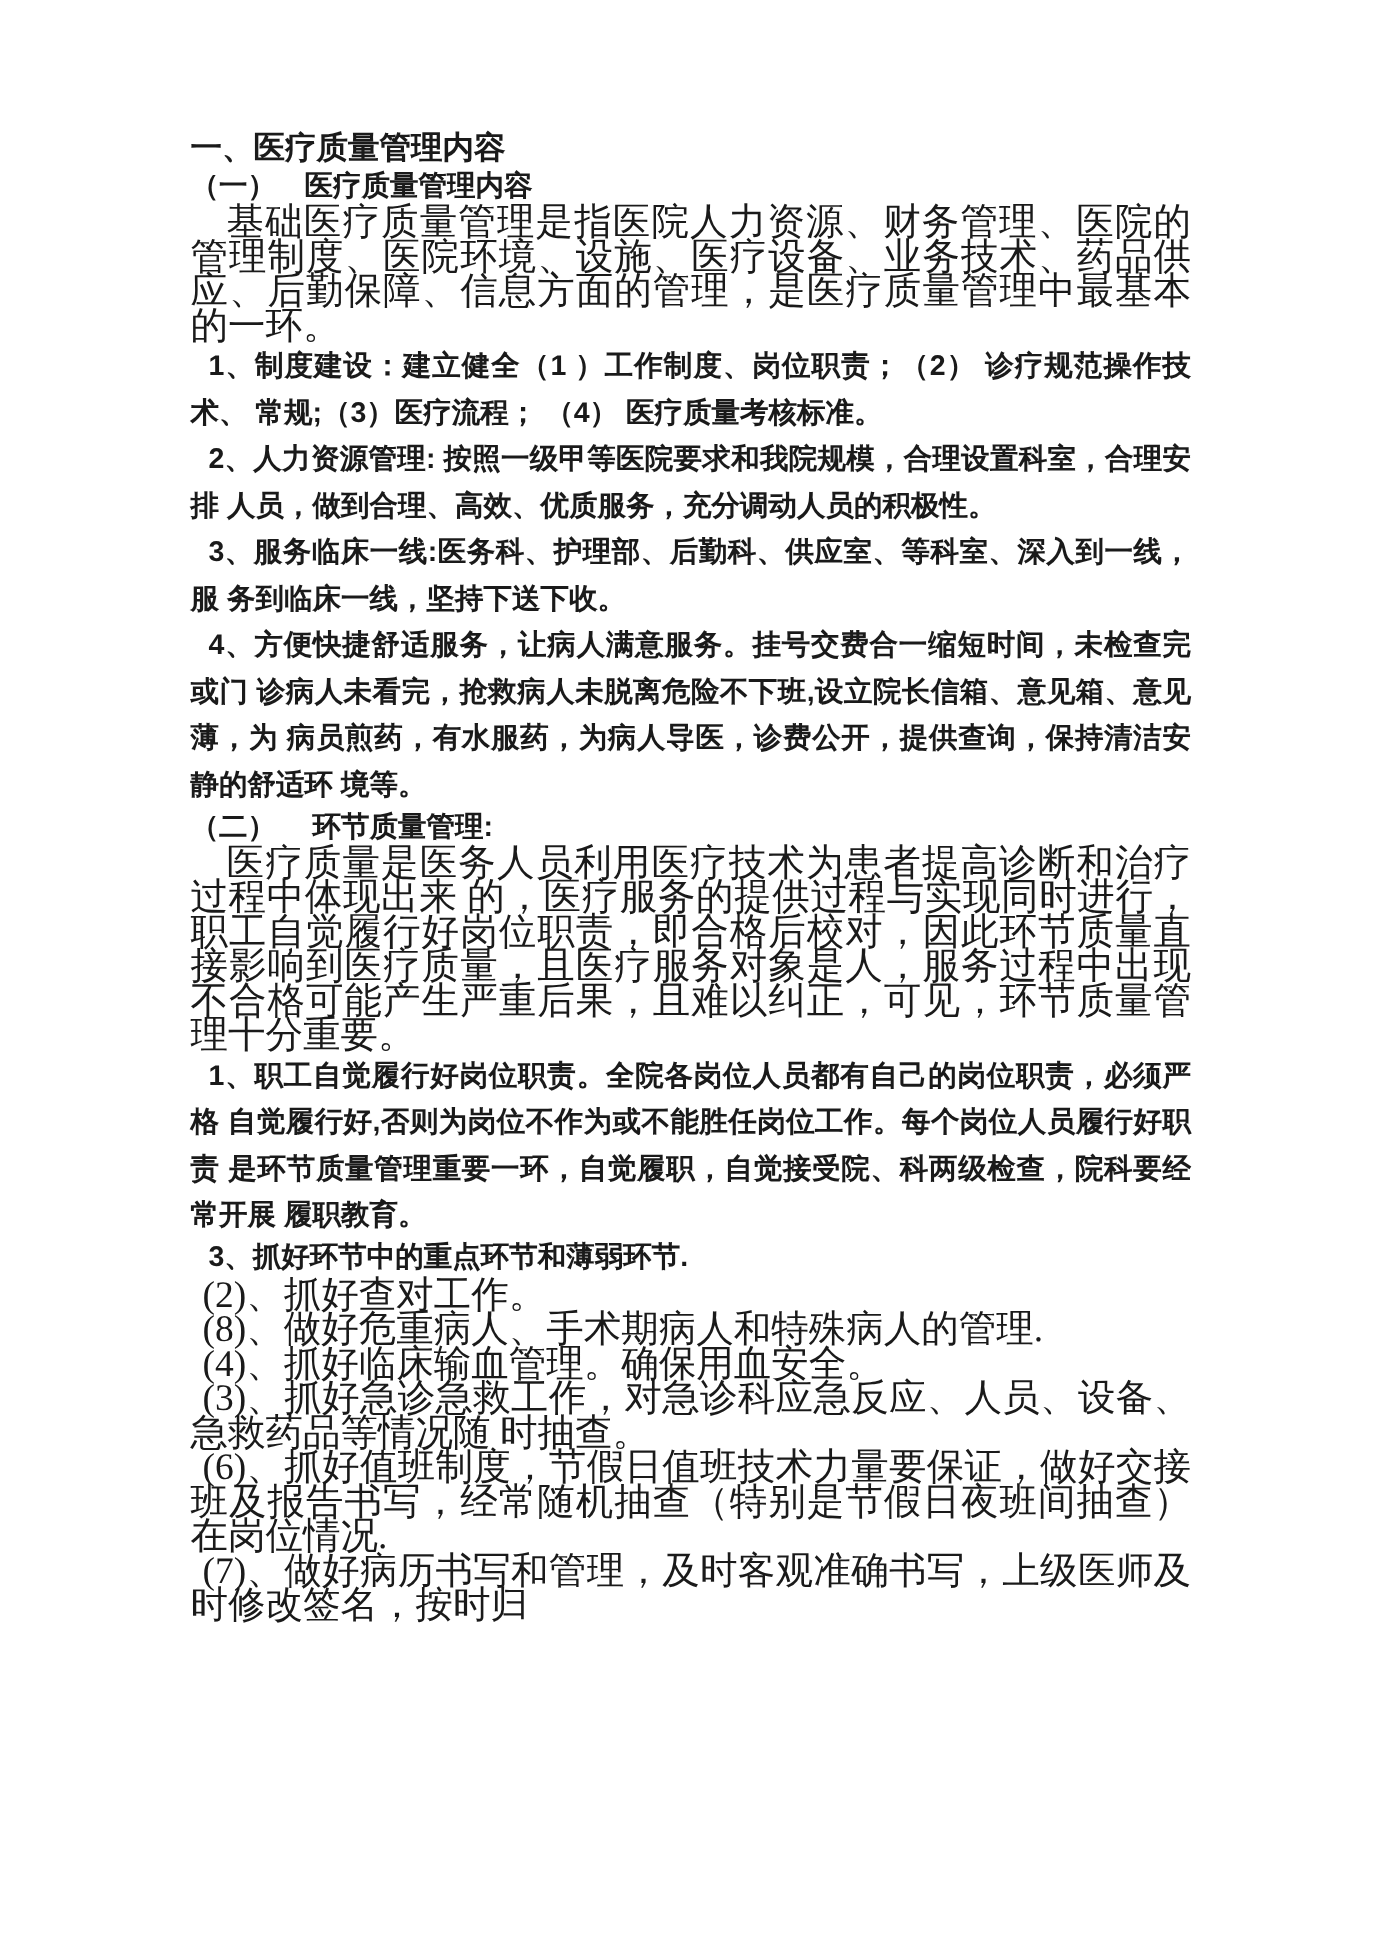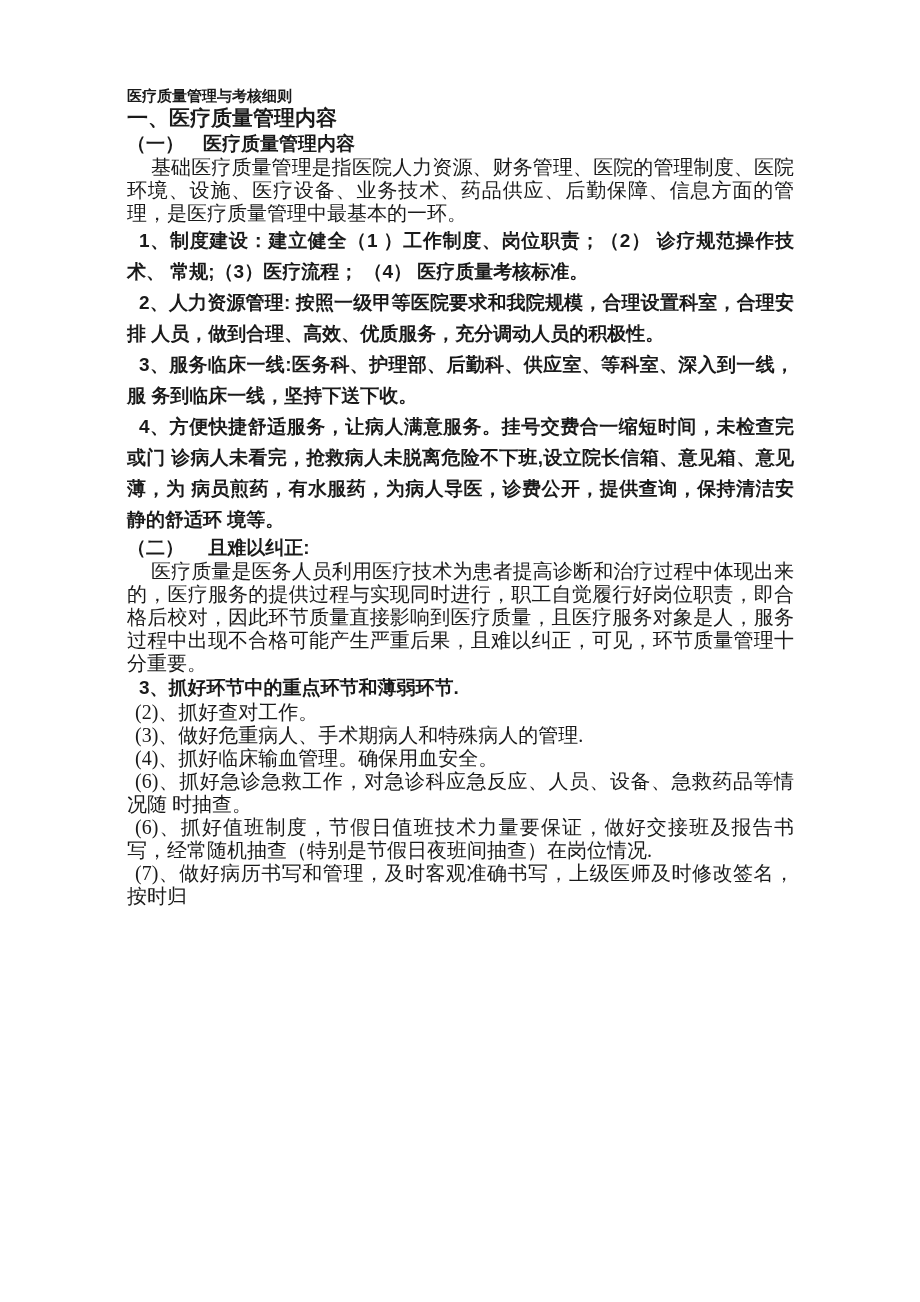--- a/index.html
+++ b/index.html
@@ -38,21 +38,21 @@
     font-weight: bold;
     font-size: 19px;
     line-height: 25px;
     margin-left: 6px;
     margin-bottom: 6px;
   }
   .h2-gap { margin-bottom: 13px; }
 
   .p-serif {
     font-family: "Liberation Serif", serif;
-    font-size: 20px;
+    font-size: 25px;
     line-height: 23px;
     text-align: justify;
   }
   .first-indent { text-indent: 24px; }
 
   .p-bold {
     font-family: "Liberation Sans", sans-serif;
     font-weight: bold;
     font-size: 19px;
     line-height: 31px;
@@ -76,51 +76,51 @@
   .mb6  { margin-bottom: 6px; }
   .mb7  { margin-bottom: 7px; }
   .mb8  { margin-bottom: 8px; }
 </style>
 </head>
 <body>
 
 <div class="page">
   <div class="content">
 
-    <p class="doc-title">医疗质量管理与考核细则</p>
 
     <h1 class="h1">一、医疗质量管理内容</h1>
 
     <h2 class="h2">（一）　医疗质量管理内容</h2>
 
     <p class="p-serif first-indent mb5">基础医疗质量管理是指医院人力资源、财务管理、医院的管理制度、医院环境、设施、医疗设备、业务技术、药品供应、后勤保障、信息方面的管理，是医疗质量管理中最基本的一环。</p>
 
     <p class="p-bold mb0">1、制度建设：建立健全（1 ）工作制度、岗位职责；（2） 诊疗规范操作技术、 常规;（3）医疗流程； （4） 医疗质量考核标准。</p>
 
     <p class="p-bold mb0">2、人力资源管理: 按照一级甲等医院要求和我院规模，合理设置科室，合理安排 人员，做到合理、高效、优质服务，充分调动人员的积极性。</p>
 
     <p class="p-bold mb6">3、服务临床一线:医务科、护理部、后勤科、供应室、等科室、深入到一线，服 务到临床一线，坚持下送下收。</p>
 
     <p class="p-bold mb0">4、方便快捷舒适服务，让病人满意服务。挂号交费合一缩短时间，未检查完或门 诊病人未看完，抢救病人未脱离危险不下班,设立院长信箱、意见箱、意见薄，为 病员煎药，有水服药，为病人导医，诊费公开，提供查询，保持清洁安静的舒适环 境等。</p>
 
-    <h2 class="h2 h2-gap">（二）　 且难以纠正:</h2>
+    <h2 class="h2 h2-gap">（二）　 环节质量管理:</h2>
 
     <p class="p-serif first-indent mb7">医疗质量是医务人员利用医疗技术为患者提高诊断和治疗过程中体现出来 的，医疗服务的提供过程与实现同时进行，职工自觉履行好岗位职责，即合格后校对，因此环节质量直接影响到医疗质量，且医疗服务对象是人，服务过程中出现不合格可能产生严重后果，且难以纠正，可见，环节质量管理十分重要。</p>
 
+    <p class="p-bold mb7">1、职工自觉履行好岗位职责。全院各岗位人员都有自己的岗位职责，必须严格 自觉履行好,否则为岗位不作为或不能胜任岗位工作。每个岗位人员履行好职责 是环节质量管理重要一环，自觉履职，自觉接受院、科两级检查，院科要经常开展 履职教育。</p>
 
 
     <p class="p-bold p-bold-tight mb0">3、抓好环节中的重点环节和薄弱环节.</p>
 
 
     <p class="p-serif item">(2)、抓好查对工作。</p>
 
-    <p class="p-serif item mb2">(3)、做好危重病人、手术期病人和特殊病人的管理.</p>
+    <p class="p-serif item mb2">(8)、做好危重病人、手术期病人和特殊病人的管理.</p>
 
     <p class="p-serif item mb0">(4)、抓好临床输血管理。确保用血安全。</p>
 
-    <p class="p-serif item mb4">(6)、抓好急诊急救工作，对急诊科应急反应、人员、设备、急救药品等情况随 时抽查。</p>
+    <p class="p-serif item mb4">(3)、抓好急诊急救工作，对急诊科应急反应、人员、设备、急救药品等情况随 时抽查。</p>
 
     <p class="p-serif item mb6">(6)、抓好值班制度，节假日值班技术力量要保证，做好交接班及报告书写，经常随机抽查（特别是节假日夜班间抽查）在岗位情况.</p>
 
     <p class="p-serif item">(7)、做好病历书写和管理，及时客观准确书写，上级医师及时修改签名，按时归</p>
 
   </div>
 </div>
 
 </body></html>

